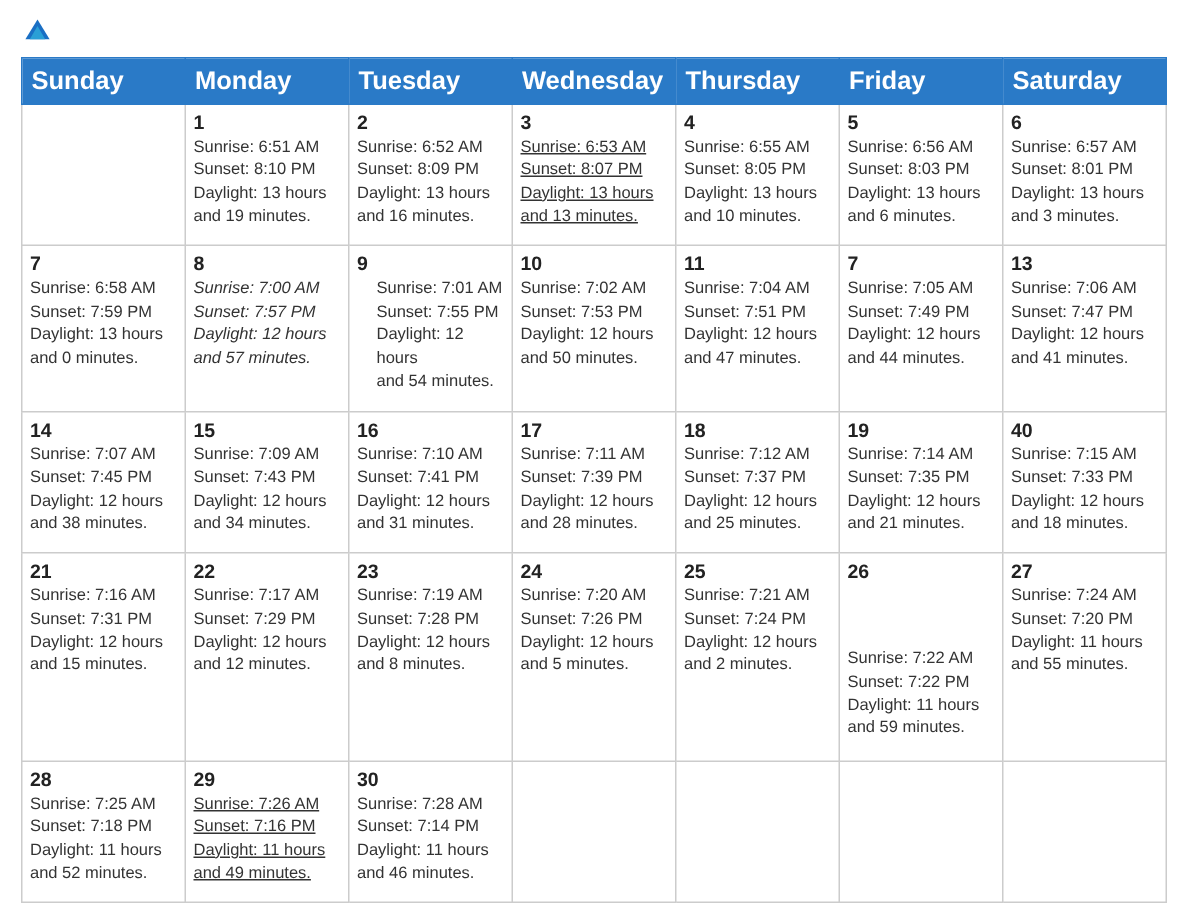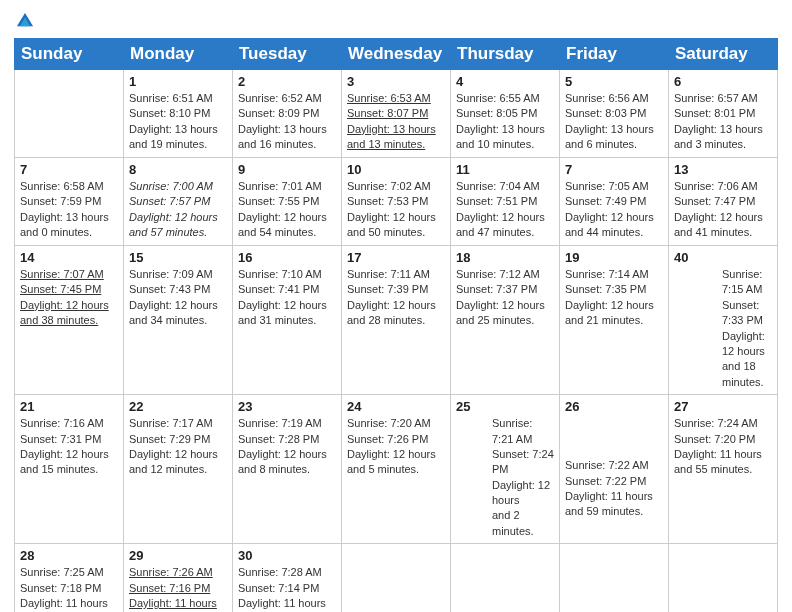--- a/index.html
+++ b/index.html
@@ -192,21 +192,21 @@
           </td>
           <td>
             <span class="day-number">8</span>
             <div class="day-info" style="white-space: pre-line; font-style: italic;">Sunrise: 7:00 AM
 Sunset: 7:57 PM
 Daylight: 12 hours
 and 57 minutes.</div>
           </td>
           <td>
             <span class="day-number">9</span>
-            <div class="day-info" style="white-space: pre-line;">Sunrise: 7:01 AM
+            <div class="day-info" style="white-space: pre-line; margin-left: 13px;">Sunrise: 7:01 AM
 Sunset: 7:55 PM
 Daylight: 12 hours
 and 54 minutes.</div>
           </td>
           <td>
             <span class="day-number">10</span>
             <div class="day-info" style="white-space: pre-line;">Sunrise: 7:02 AM
 Sunset: 7:53 PM
 Daylight: 12 hours
 and 50 minutes.</div>
@@ -229,21 +229,21 @@
             <span class="day-number">13</span>
             <div class="day-info" style="white-space: pre-line;">Sunrise: 7:06 AM
 Sunset: 7:47 PM
 Daylight: 12 hours
 and 41 minutes.</div>
           </td>
         </tr>
         <tr>
           <td>
             <span class="day-number">14</span>
-            <div class="day-info" style="white-space: pre-line; text-decoration: underline;">Sunrise: 7:07 AM
+            <div class="day-info" style="white-space: pre-line;">Sunrise: 7:07 AM
 Sunset: 7:45 PM
 Daylight: 12 hours
 and 38 minutes.</div>
           </td>
           <td>
             <span class="day-number">15</span>
             <div class="day-info" style="white-space: pre-line;">Sunrise: 7:09 AM
 Sunset: 7:43 PM
 Daylight: 12 hours
 and 34 minutes.</div>
@@ -271,21 +271,21 @@
           </td>
           <td>
             <span class="day-number">19</span>
             <div class="day-info" style="white-space: pre-line;">Sunrise: 7:14 AM
 Sunset: 7:35 PM
 Daylight: 12 hours
 and 21 minutes.</div>
           </td>
           <td>
             <span class="day-number">40</span>
-            <div class="day-info" style="white-space: pre-line; margin-left: 48px;">Sunrise: 7:15 AM
+            <div class="day-info" style="white-space: pre-line;">Sunrise: 7:15 AM
 Sunset: 7:33 PM
 Daylight: 12 hours
 and 18 minutes.</div>
           </td>
         </tr>
         <tr>
           <td>
             <span class="day-number">21</span>
             <div class="day-info" style="white-space: pre-line;">Sunrise: 7:16 AM
 Sunset: 7:31 PM
@@ -308,21 +308,21 @@
           </td>
           <td>
             <span class="day-number">24</span>
             <div class="day-info" style="white-space: pre-line;">Sunrise: 7:20 AM
 Sunset: 7:26 PM
 Daylight: 12 hours
 and 5 minutes.</div>
           </td>
           <td>
             <span class="day-number">25</span>
-            <div class="day-info" style="white-space: pre-line; margin-left: 36px;">Sunrise: 7:21 AM
+            <div class="day-info" style="white-space: pre-line;">Sunrise: 7:21 AM
 Sunset: 7:24 PM
 Daylight: 12 hours
 and 2 minutes.</div>
           </td>
           <td>
             <span class="day-number">26</span>
             <div class="day-info" style="white-space: pre-line; margin-top: 44px;">Sunrise: 7:22 AM
 Sunset: 7:22 PM
 Daylight: 11 hours
 and 59 minutes.</div>

